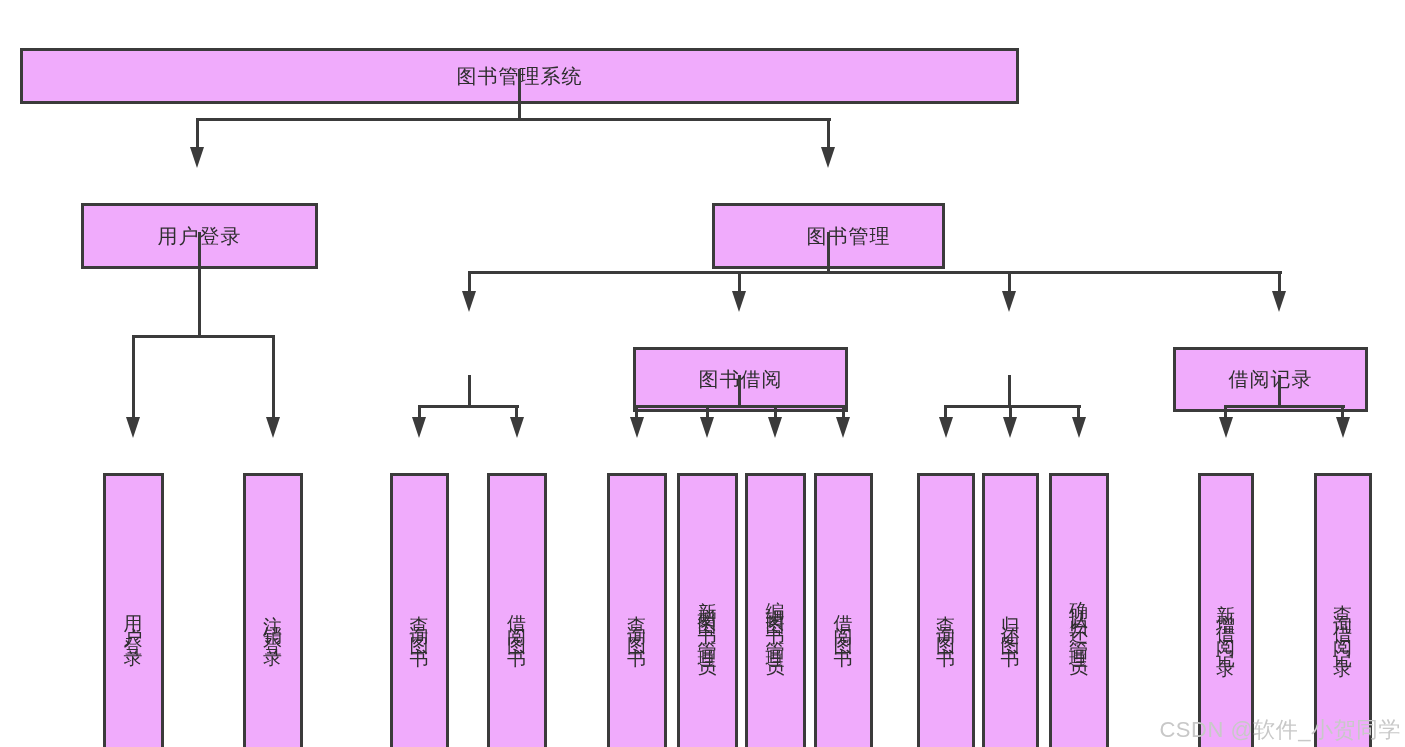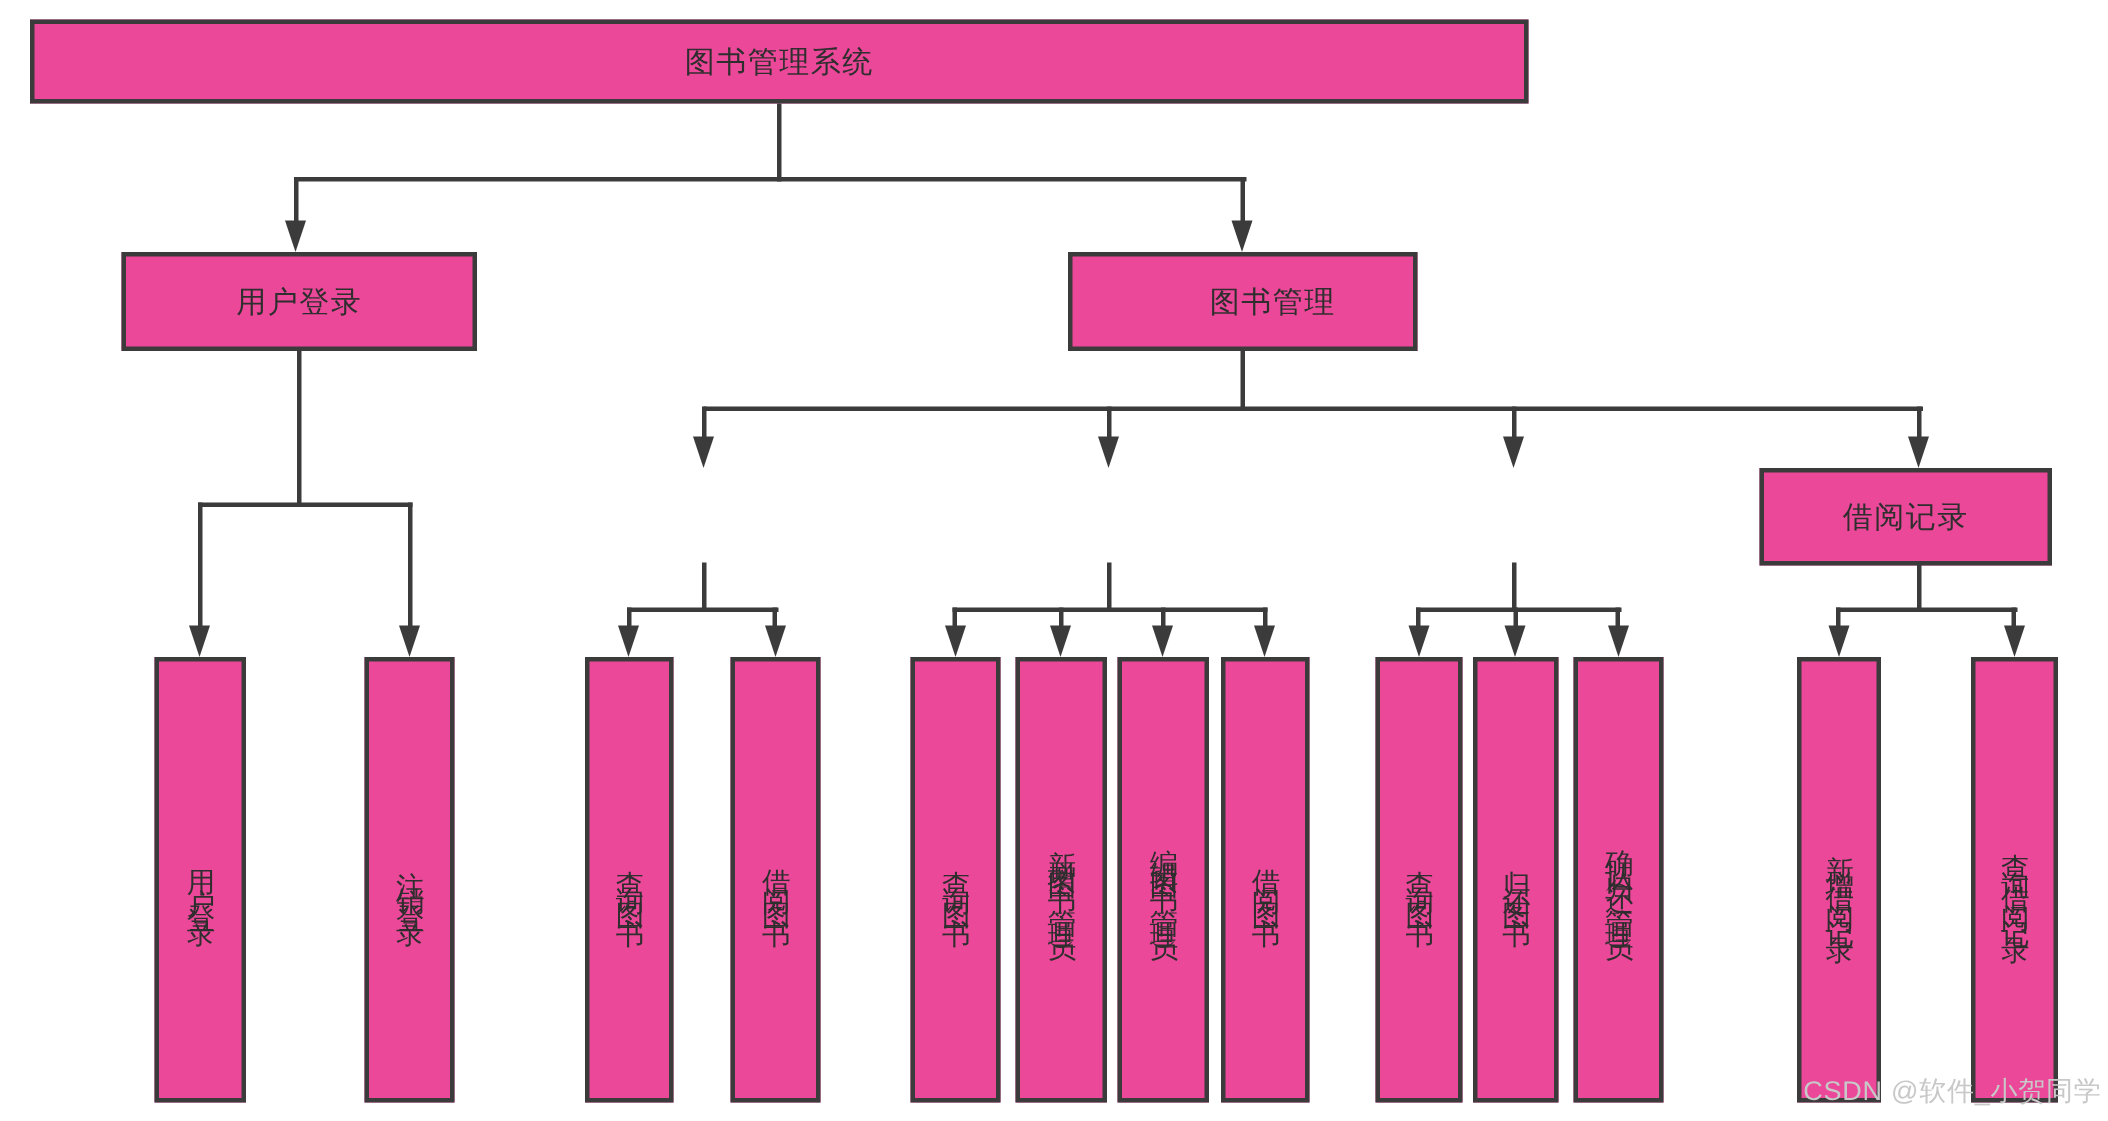--- a/index.html
+++ b/index.html
@@ -14,23 +14,24 @@
     width:1405px;height:747px;
     background:var(--background);
     font-family:"Liberation Sans","DejaVu Sans",sans-serif;
     color:var(--text);
     overflow:hidden;
   }
   .node{
     position:absolute;
     box-sizing:border-box;
     border:3px solid var(--line);
-    background:#ec4899;
+    background:#f0abfc;
     display:flex;align-items:center;justify-content:center;
     text-align:center;
+    margin-top:35px;
   }
   .h-label{font-size:20px;letter-spacing:1px;}
   .v-label{
     writing-mode:vertical-lr;
     font-size:19px;
     letter-spacing:11px;
     line-height:1;
   }
   .v-label.long{letter-spacing:8px;}
   .v-line,.h-line{position:absolute;background:var(--line);}
@@ -38,21 +39,21 @@
   .h-line{height:3px;}
   .arrow{
     position:absolute;width:0;height:0;
     border-left:7px solid transparent;
     border-right:7px solid transparent;
     border-top:21px solid var(--line);
   }
   .watermark{
     position:absolute;
     top:715px;right:4px;
-    font-size:18px;
+    font-size:22px;
     color:var(--watermark);
     z-index:10;
     letter-spacing:0.5px;
   }
 </style>
 </head>
 <body>
 
 <div id="canvas">
 
@@ -85,20 +86,23 @@
   <div class="h-line" style="left:469px;top:271px;width:813px;"></div>
   <div class="v-line" style="left:468px;top:271px;height:23px;"></div>
   <div class="arrow" style="left:462px;top:291px;"></div>
   <div class="v-line" style="left:738px;top:271px;height:23px;"></div>
   <div class="arrow" style="left:732px;top:291px;"></div>
   <div class="v-line" style="left:1008px;top:271px;height:23px;"></div>
   <div class="arrow" style="left:1002px;top:291px;"></div>
   <div class="v-line" style="left:1278px;top:271px;height:23px;"></div>
   <div class="arrow" style="left:1272px;top:291px;"></div>
 
+  <div class="node" style="left:633px;top:312px;width:215px;height:65px;">
+    <span class="h-label">图书借阅</span>
+  </div>
   <div class="node" style="left:1173px;top:312px;width:195px;height:65px;">
     <span class="h-label">借阅记录</span>
   </div>
 
   <div class="v-line" style="left:468px;top:375px;height:33px;"></div>
   <div class="h-line" style="left:418px;top:405px;width:101px;"></div>
   <div class="v-line" style="left:418px;top:405px;height:15px;"></div>
   <div class="arrow" style="left:412px;top:417px;"></div>
   <div class="v-line" style="left:515px;top:405px;height:15px;"></div>
   <div class="arrow" style="left:510px;top:417px;"></div>

